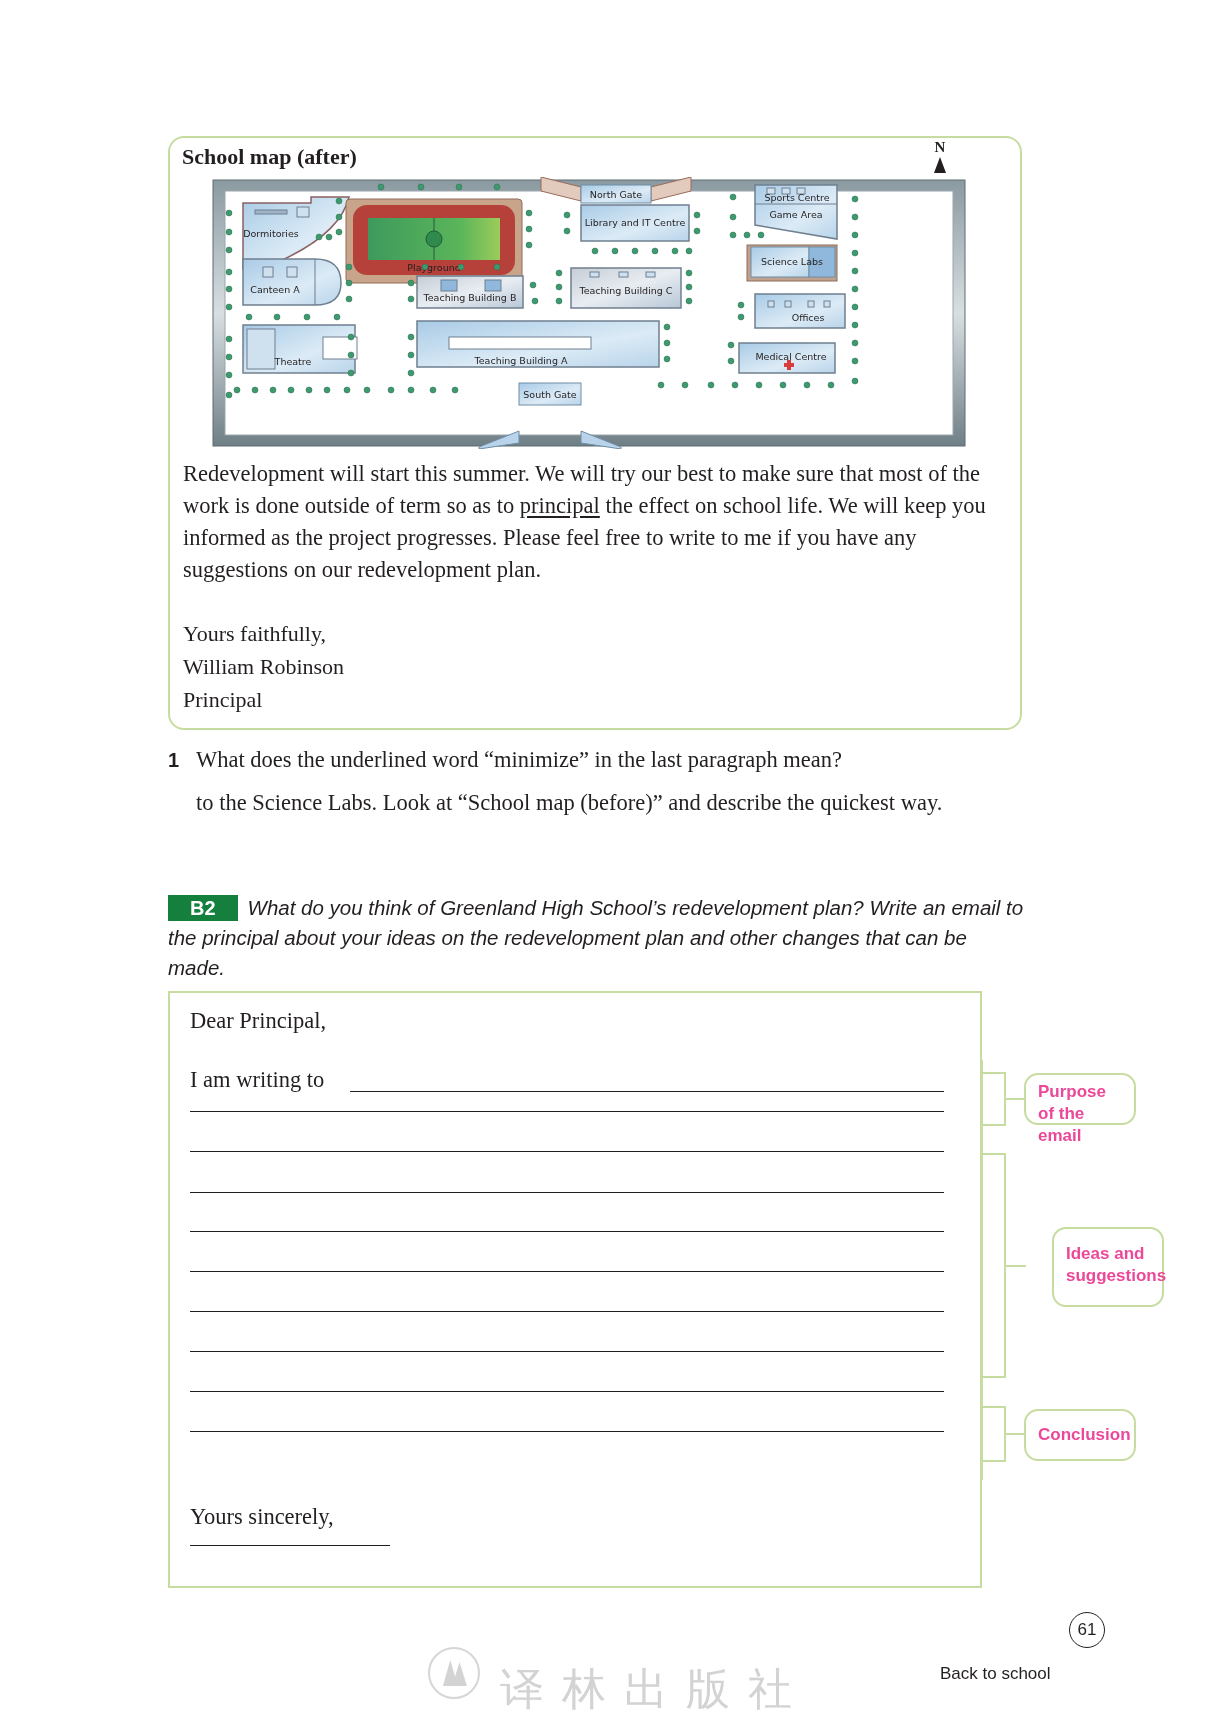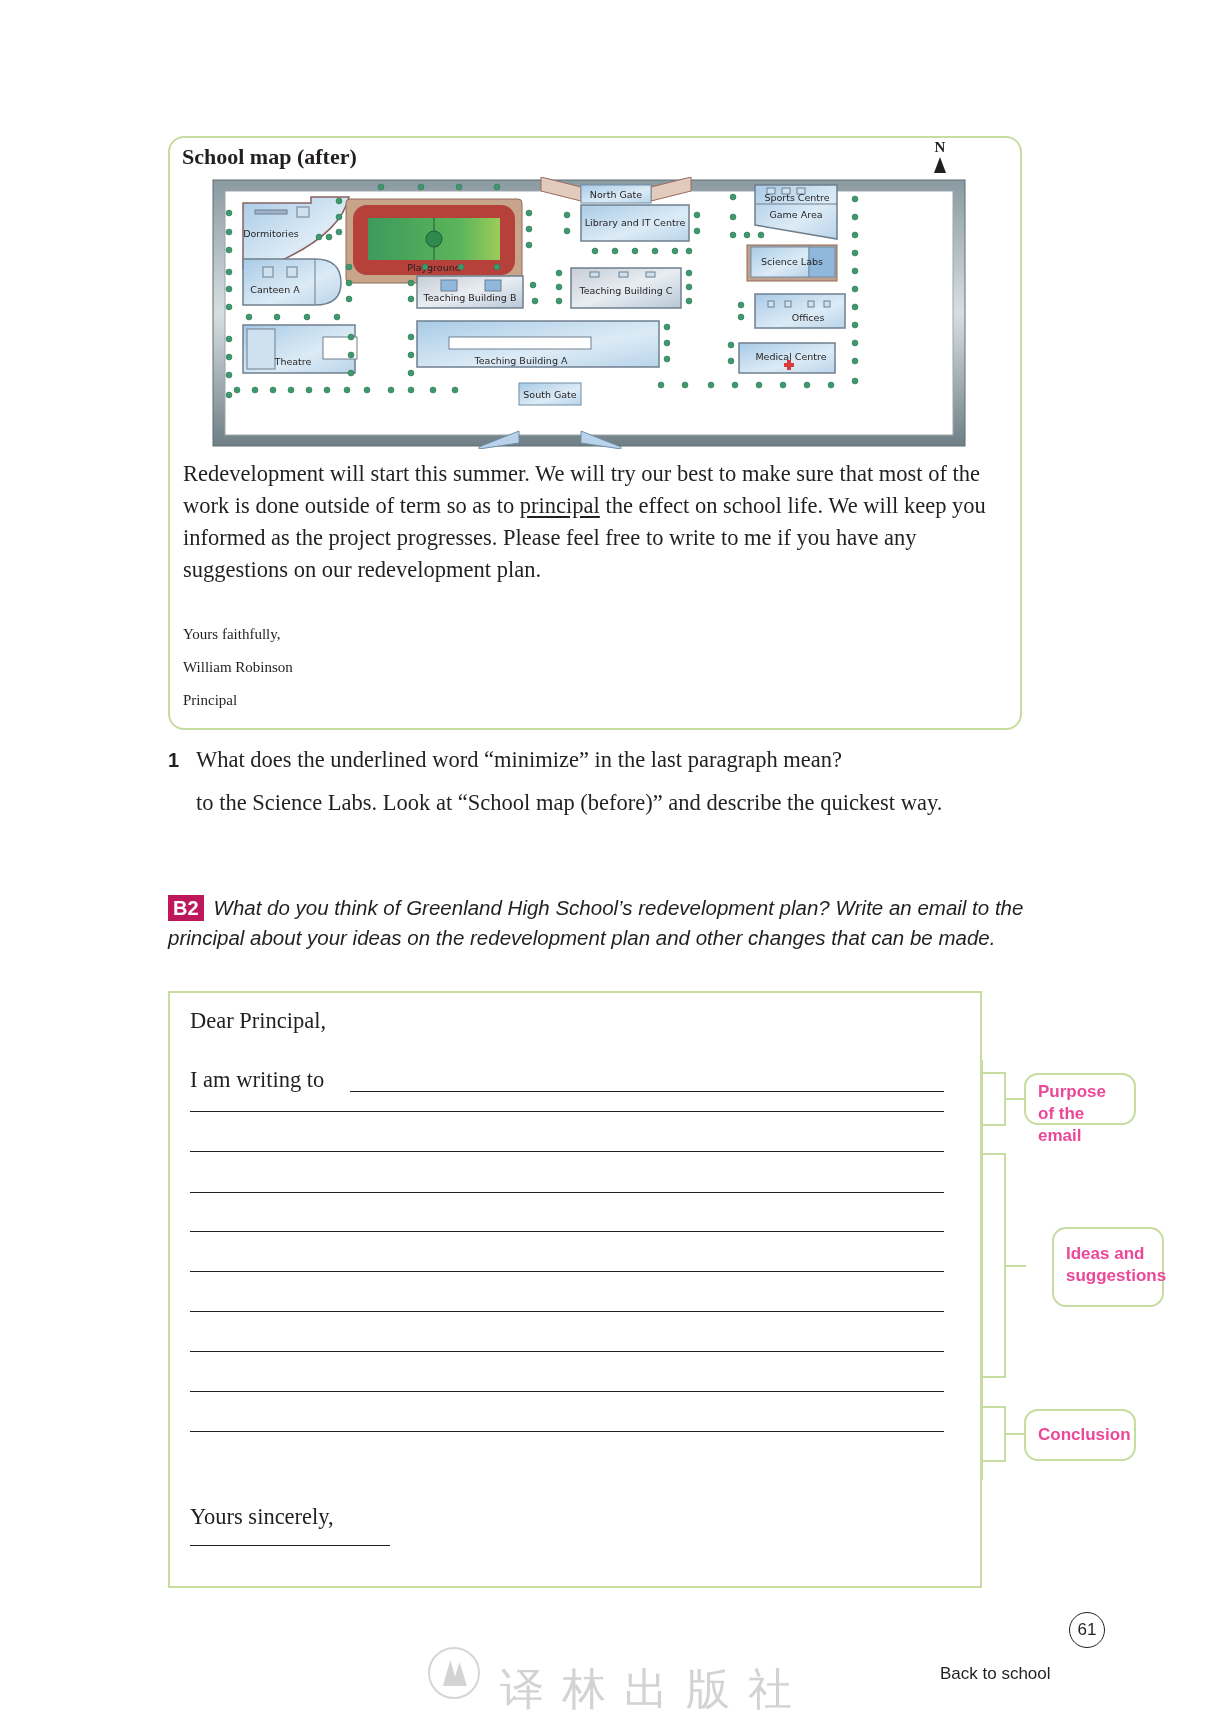--- a/index.html
+++ b/index.html
@@ -13,30 +13,30 @@
   .map-title { left:182px; top:144px; font-size:22px; font-weight:bold; }
   .north { left:930px; top:140px; width:20px; text-align:center; font-size:15px; font-weight:bold; line-height:15px; }
   .north-arrow { left:934px; top:157px; width:0; height:0; border-left:6px solid transparent; border-right:6px solid transparent; border-bottom:16px solid #231f20; }
 
   .map { left:211px; top:177px; width:756px; height:272px; }
   .map svg { width:100%; height:100%; display:block; }
   .map text { font-family:"DejaVu Sans", sans-serif; font-size:9.5px; fill:#231f20; }
 
   .letter-p { left:183px; top:458px; width:830px; font-size:22.5px; line-height:32px; }
   .letter-p u { text-decoration:underline; text-underline-offset:3px; }
-  .closing { left:183px; font-size:15px; line-height:32px; }
+  .closing { left:183px; font-size:22px; line-height:32px; }
 
   .q { left:168px; font-size:22.5px; line-height:32px; width:880px; }
   .q .num { display:inline-block; width:28px; font-family:"Liberation Sans", sans-serif; font-weight:bold; font-size:20px; }
   .q .cont { padding-left:28px; }
 
   .b2 { left:168px; top:893px; width:860px; font-family:"Liberation Sans", sans-serif; font-style:italic;
         font-size:20.5px; line-height:30px; color:#231f20; }
-  .b2-badge { display:inline-block; background:#be185d; color:#fff; font-style:normal; font-weight:bold;
-              padding:0 5px; margin-right:10px; font-size:20px; line-height:26px; }
+  .b2-badge { display:inline-block; background:#15803d; color:#fff; font-style:normal; font-weight:bold;
+              padding:0 22px; margin-right:10px; font-size:20px; line-height:26px; }
 
   .email-box { left:168px; top:991px; width:814px; height:597px; border:2px solid #c7dca0; box-sizing:border-box;padding-left:8px; }
   .email-line { position:absolute; border-bottom:1.5px solid #231f20; height:0; }
   .email-text { position:absolute; font-size:22.5px; line-height:28px; }
 
   .bracket { position:absolute; border:2px solid #c7dca0; border-left:none; box-sizing:border-box; }
   .vline { position:absolute; width:2px; background:#c7dca0; }
   .hline { position:absolute; height:2px; background:#c7dca0; }
   .tag { position:absolute; border:2px solid #c7dca0; border-radius:14px; box-sizing:border-box;
          font-family:"Liberation Sans", sans-serif; font-weight:bold; font-size:17px; line-height:22px;

